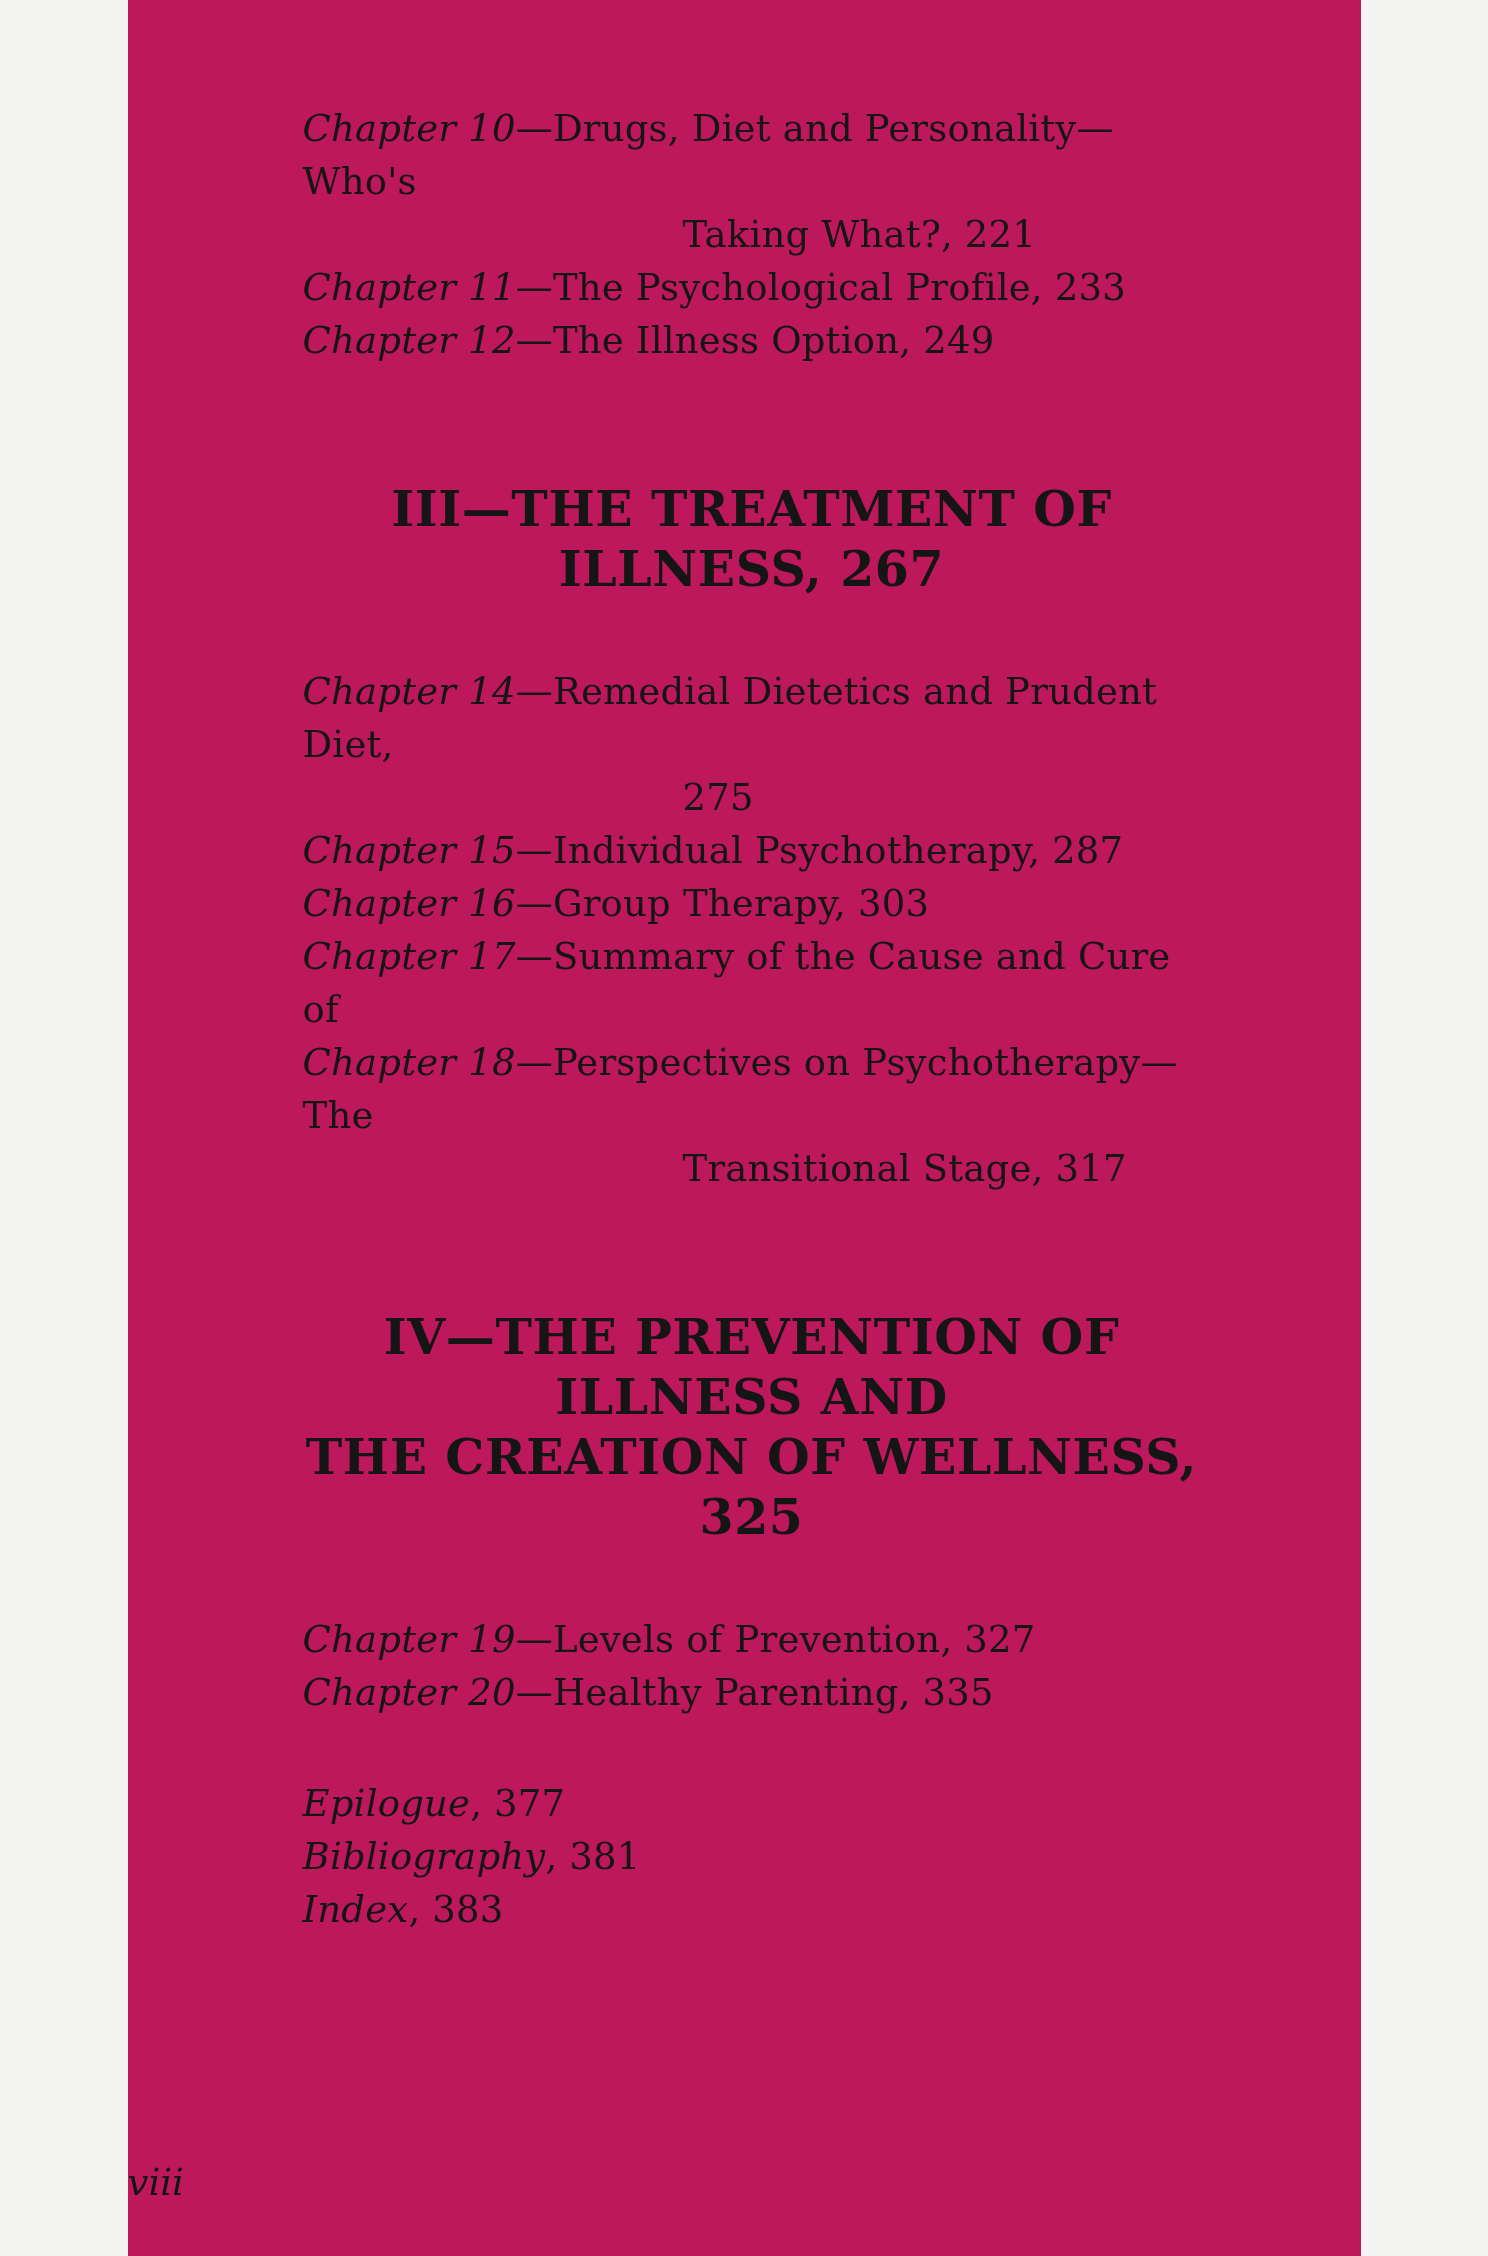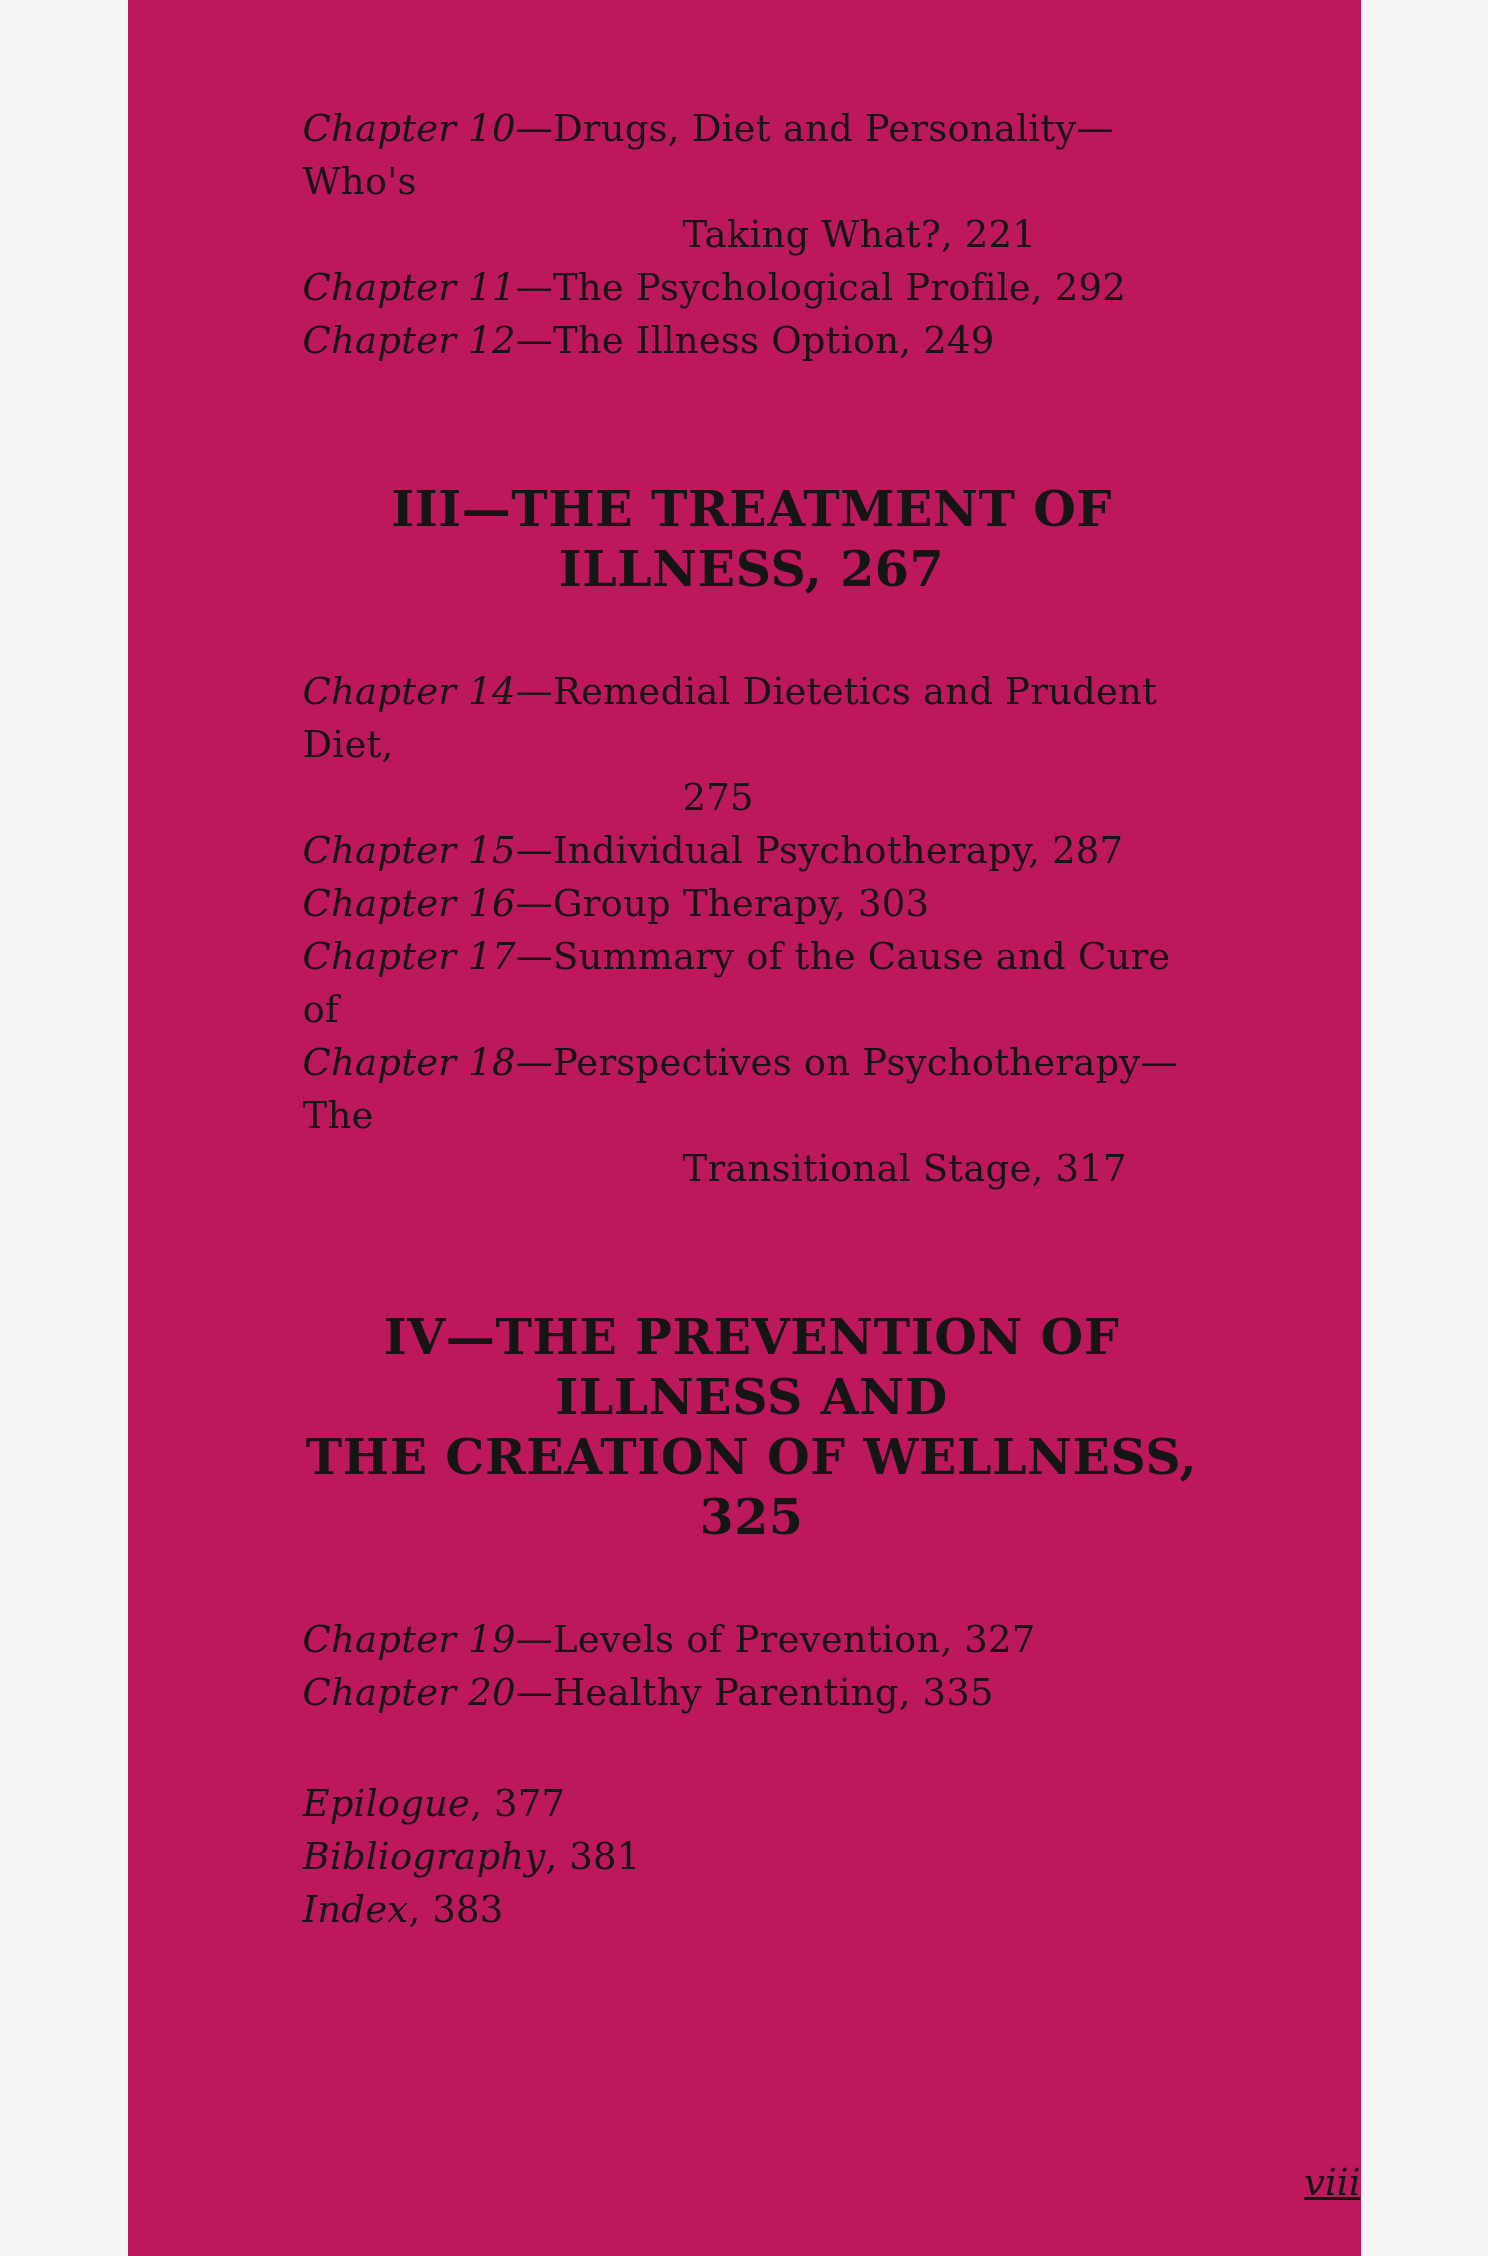--- a/index.html
+++ b/index.html
@@ -39,35 +39,34 @@
     text-align: center;
     letter-spacing: 0.6px;
     margin: 112px 0 66px 0;
   }
   .back.gap {
     margin-top: 58px;
   }
   .folio {
     position: absolute;
     left: 0;
-    right: 0;
+    right: 12px;
     bottom: 52px;
-    text-align: right;
+    text-align: left;
     font-style: italic;
     font-size: 37px;
-    text-decoration: underline;
   }
 </style>
 </head>
 <body>
 
 <div class="page">
   <div class="toc" id="toc">
       <div class="entry"><span class="chap">Chapter 10</span><span>—Drugs, Diet and Personality—Who's</span><span class="cont">Taking What?, 221</span></div>
-      <div class="entry"><span class="chap">Chapter 11</span><span>—The Psychological Profile, 292</span></div>
+      <div class="entry"><span class="chap">Chapter 11</span><span>—The Psychological Profile, 233</span></div>
       <div class="entry"><span class="chap">Chapter 12</span><span>—The Illness Option, 249</span></div>
       <div class="section">
         <div>III—THE TREATMENT OF ILLNESS, 267</div>
       </div>
       <div class="entry"><span class="chap">Chapter 14</span><span>—Remedial Dietetics and Prudent Diet,</span><span class="cont">275</span></div>
       <div class="entry"><span class="chap">Chapter 15</span><span>—Individual Psychotherapy, 287</span></div>
       <div class="entry"><span class="chap">Chapter 16</span><span>—Group Therapy, 303</span></div>
       <div class="entry"><span class="chap">Chapter 17</span><span>—Summary of the Cause and Cure of</span></div>
       <div class="entry"><span class="chap">Chapter 18</span><span>—Perspectives on Psychotherapy—The</span><span class="cont">Transitional Stage, 317</span></div>
       <div class="section">

